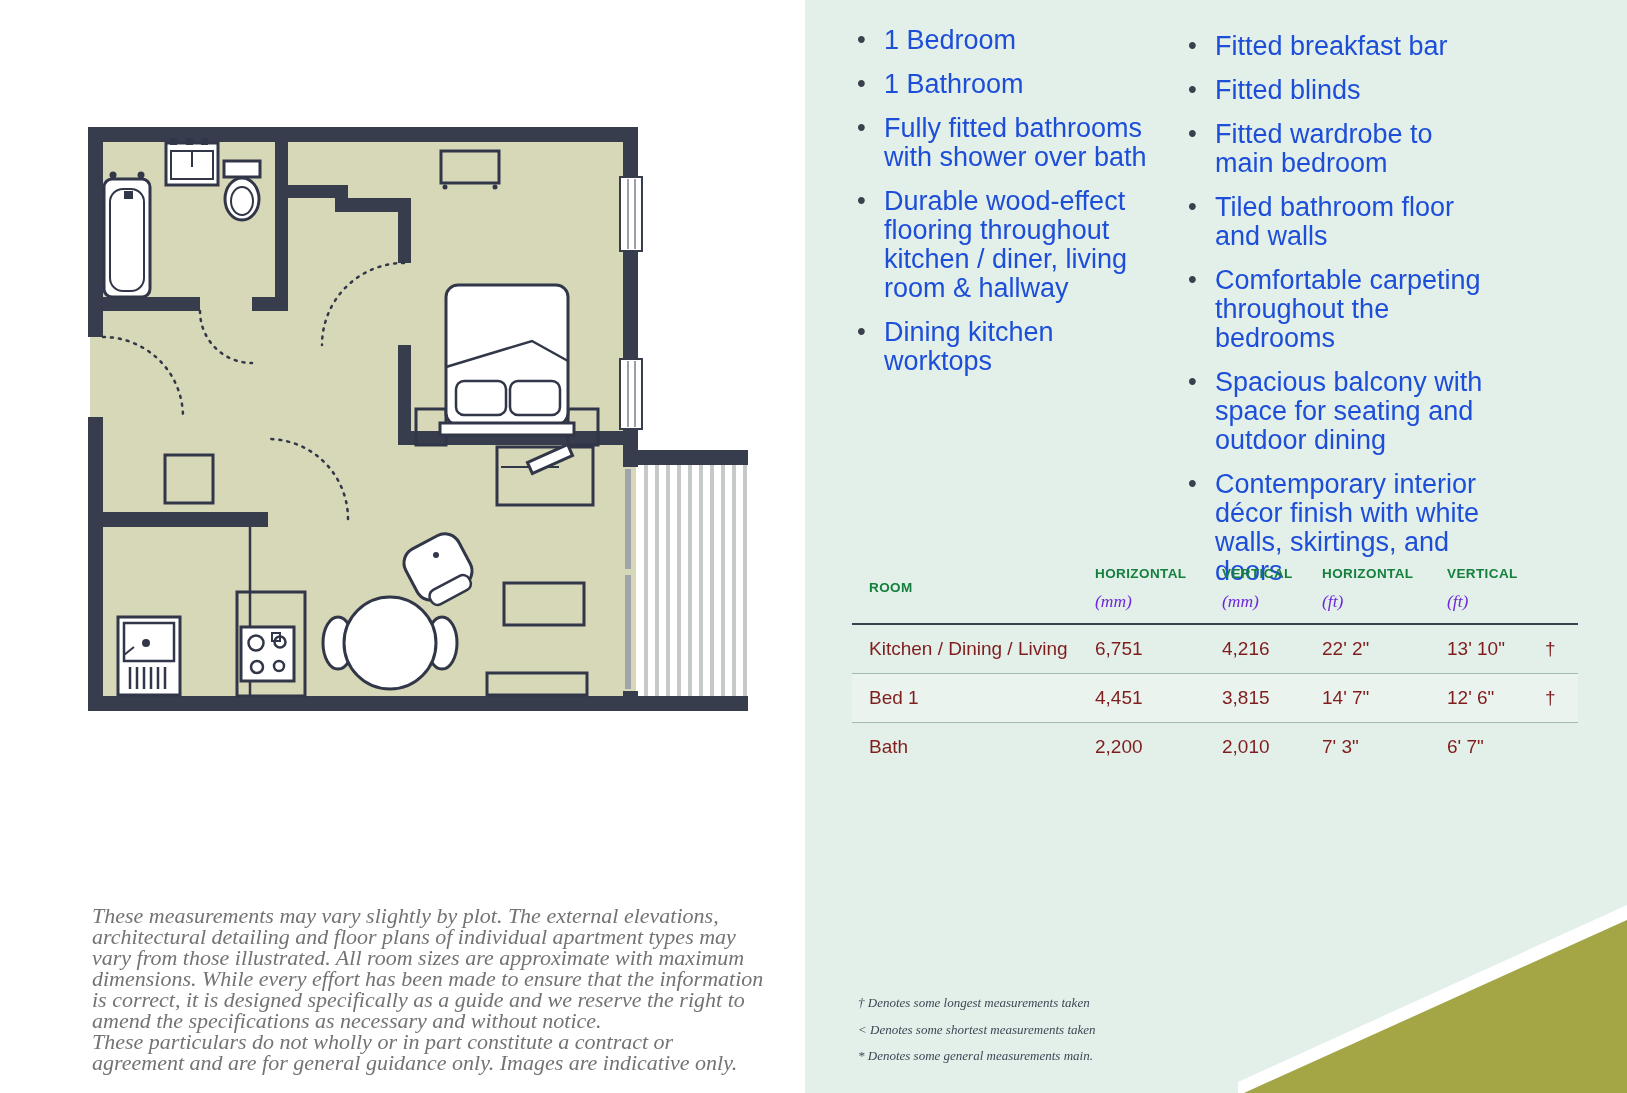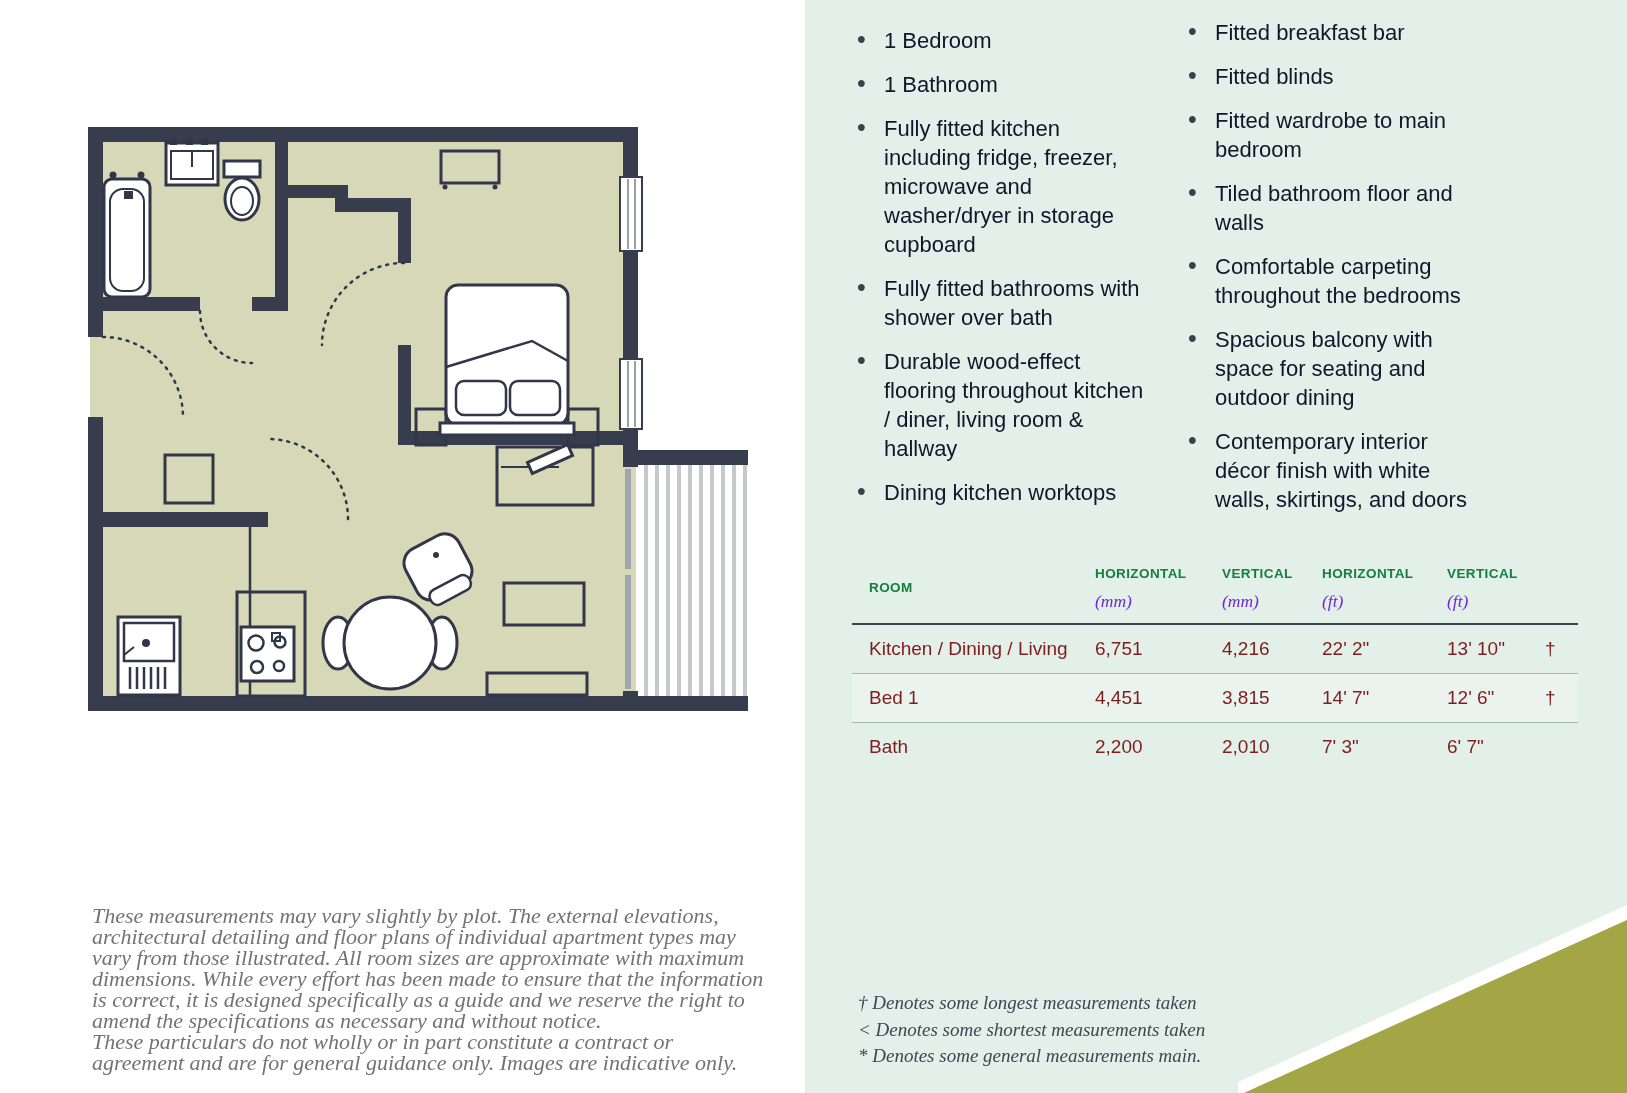--- a/index.html
+++ b/index.html
@@ -8,46 +8,46 @@
     background:#ffffff;font-family:"Liberation Sans",sans-serif;
   }
   
   .right-pane{
     position:absolute;left:805px;top:0;width:822px;height:1093px;
     background:#e3efe9;
   }
   
   .features{
     list-style:none;margin:0;padding:0;position:absolute;
-    color:#0f172a;font-size:22px;line-height:29px;font-weight:500;
+    color:#1d4ed8;font-size:27px;line-height:29px;font-weight:500;
   }
   .features li{position:relative;padding-left:36px;margin-bottom:15px;}
   .features li::before{
     content:"\2022";position:absolute;left:9px;top:-1px;
     font-size:25px;color:#3a404e;
   }
   .col1{left:43px;top:26px;width:300px;}
-  .col2{left:374px;top:18px;width:305px;}
+  .col2{left:374px;top:32px;width:305px;}
   
   .dims-table{position:absolute;left:47px;top:556px;width:726px;color:#3a404e;}
   .t-grid{display:grid;grid-template-columns:243px 127px 100px 125px 98px 33px;}
   .t-head{align-items:start;padding-top:10px;height:57px;border-bottom:2px solid #3a404e;}
   .th-cap{font-size:13.5px;font-weight:700;letter-spacing:.4px;color:#15803d;}
   .th-unit{font-family:"Liberation Serif",serif;font-style:italic;font-size:17.5px;margin-top:10px;color:#6d28d9;}
   .th-room{padding-left:17px;padding-top:14px;}
   .t-row{height:48px;align-items:center;font-size:19px;color:#7f1d1d;border-bottom:1px solid #a3bab2;}
   .t-row:last-child{border-bottom:none;}
   .t-row.alt{background:rgba(255,255,255,.28);}
   .td-room{padding-left:17px;}
   .td-note{text-align:left;font-size:19px;}
   
   .footnotes{
     position:absolute;left:53px;top:990px;
     font-family:"Liberation Serif",serif;font-style:italic;
-    font-size:19px;line-height:26.5px;color:#3f4654;
+    font-size:13px;line-height:26.5px;color:#3f4654;
   }
   
   .disclaimer{
     position:absolute;left:92px;top:905px;width:672px;
     font-family:"Liberation Serif",serif;font-style:italic;
     font-size:22px;line-height:21px;color:#737373;
   }
   .disclaimer p{margin:0;}
   
   .floorplan{position:absolute;left:80px;top:115px;width:690px;height:610px;}
@@ -192,21 +192,20 @@
 <div class="disclaimer">
   <p>These measurements may vary slightly by plot. The external elevations, architectural detailing and floor plans of individual apartment types may vary from those illustrated. All room sizes are approximate with maximum dimensions. While every effort has been made to ensure that the information is correct, it is designed specifically as a guide and we reserve the right to amend the specifications as necessary and without notice.</p>
   <p>These particulars do not wholly or in part constitute a contract or agreement and are for general guidance only. Images are indicative only.</p>
 </div>
 
 <div class="right-pane">
 
   <ul class="features col1">
     <li>1 Bedroom</li>
     <li>1 Bathroom</li>
-    <li>Fully fitted kitchen including fridge, freezer, microwave and washer/dryer in storage cupboard</li>
     <li>Fully fitted bathrooms with shower over bath</li>
     <li>Durable wood-effect flooring throughout kitchen / diner, living room &amp; hallway</li>
     <li>Dining kitchen worktops</li>
   </ul>
 
   <ul class="features col2">
     <li>Fitted breakfast bar</li>
     <li>Fitted blinds</li>
     <li>Fitted wardrobe to main bedroom</li>
     <li>Tiled bathroom floor and walls</li>

